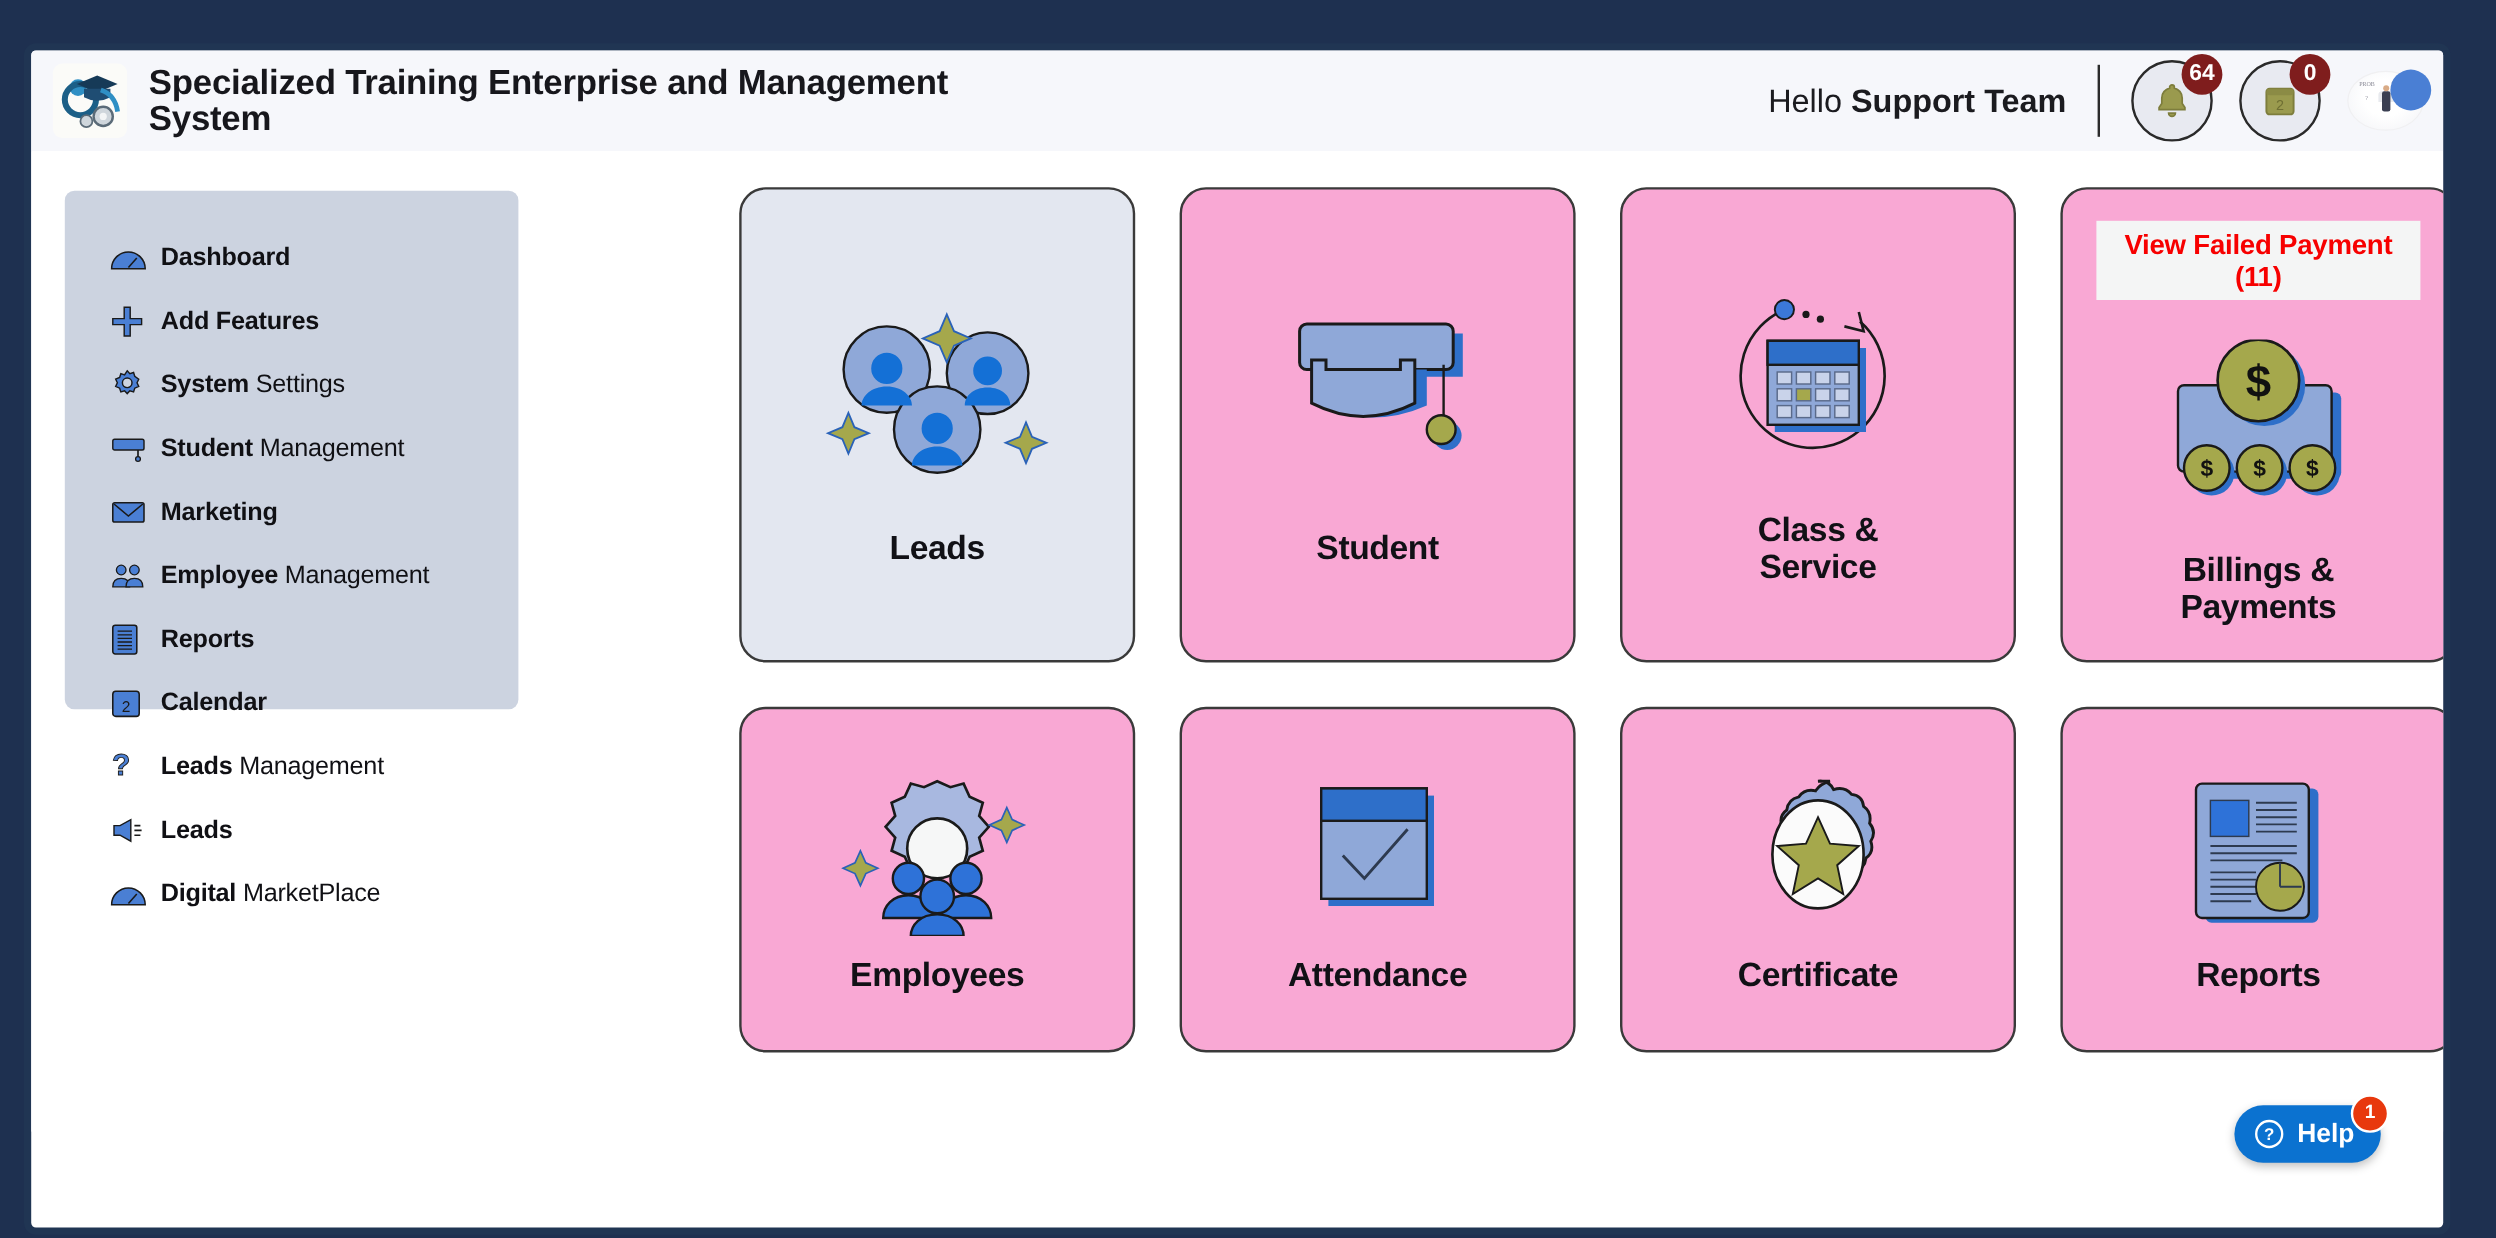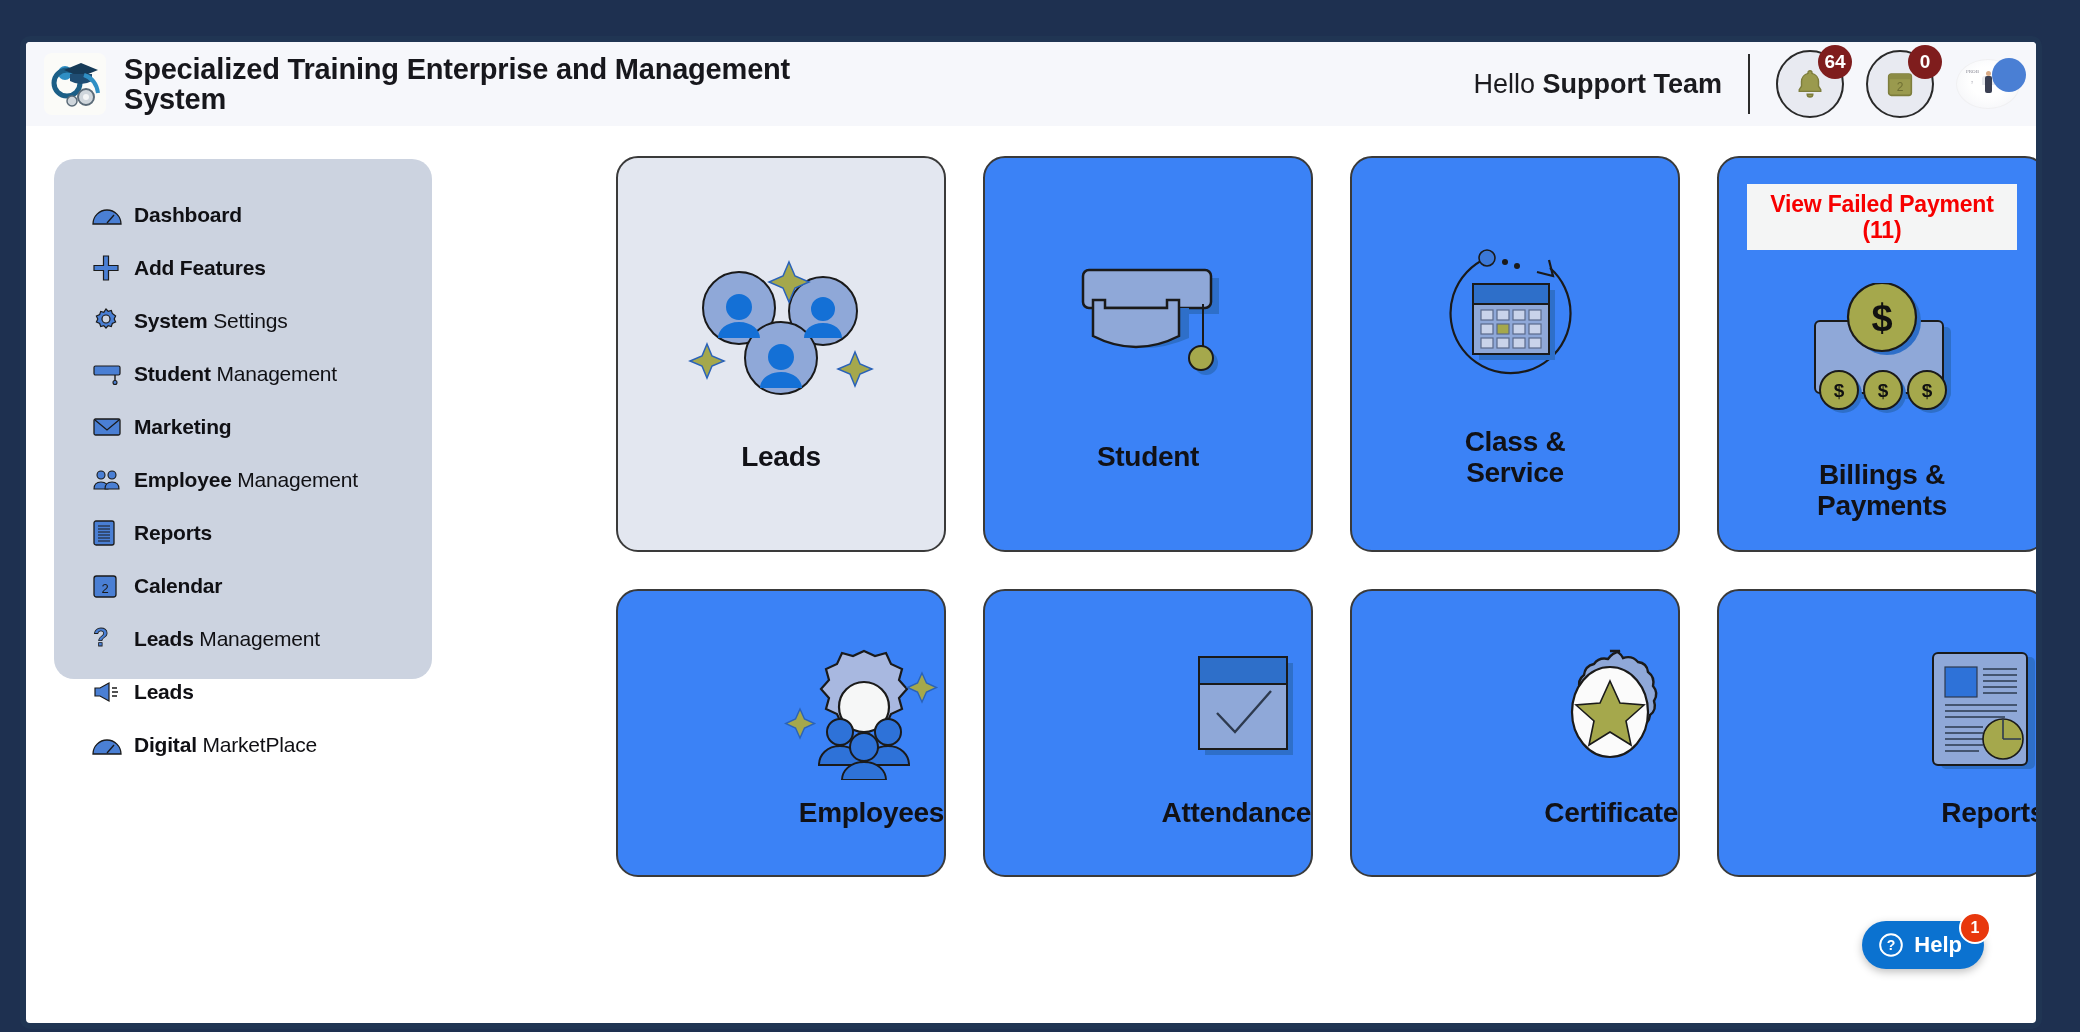--- a/index.html
+++ b/index.html
@@ -60,46 +60,46 @@
   .av-txt{position:absolute;font-size:5px;color:#8a8a96;font-family:"Liberation Serif",serif;}
   .status-dot{
     position:absolute;right:-6px;top:0px;width:34px;height:34px;border-radius:50%;
     background:#4a7fd4;
   }
 
   
   .body-area{position:absolute;left:0;top:84px;right:0;bottom:80px;background:#fff;}
 
   .sidebar{
-    position:absolute;left:28px;top:33px;width:378px;height:520px;
-    background:#ccd3e0;border-radius:20px;padding:36px 0 0 0;box-sizing:border-box;
+    position:absolute;left:28px;top:33px;width:378px;height:432px;
+    background:#ccd3e0;border-radius:8px;padding:36px 0 0 0;box-sizing:border-box;
   }
   .nav-item{
     display:flex;align-items:center;height:40px;padding-left:38px;margin-bottom:13px;
     cursor:pointer;
   }
   .nav-ico{width:42px;flex:0 0 42px;display:flex;align-items:center;justify-content:flex-start;}
   .nav-label{font-size:21px;color:#101014;white-space:nowrap;letter-spacing:-0.2px;}
   .nav-label b{font-weight:bold;}
   .nav-label span{font-weight:normal;}
 
   
   .grid{
     position:absolute;left:590px;top:30px;
     display:grid;grid-template-columns:repeat(4, 330px);
     gap:37px 37px;
   }
   .card{
     position:relative;border:2px solid #3a3a3a;border-radius:22px;
-    background:#3b82f6;
+    background:#f9a8d4;
     display:flex;flex-direction:column;align-items:center;justify-content:center;
     box-sizing:border-box;cursor:pointer;
   }
   .card.row1{height:396px;}
-  .card.row2{height:288px;align-items:flex-end;}
+  .card.row2{height:288px;}
   .card.active{background:#e3e7f0;}
   .card-title{
     font-size:28px;font-weight:bold;color:#111116;text-align:center;line-height:1.12;
     letter-spacing:-0.3px;
   }
   .card-art{display:flex;align-items:center;justify-content:center;}
   .row1 .card-art{height:200px;margin-bottom:6px;}
   .row2 .card-art{height:150px;margin-bottom:10px;}
 
   .failed-banner{

